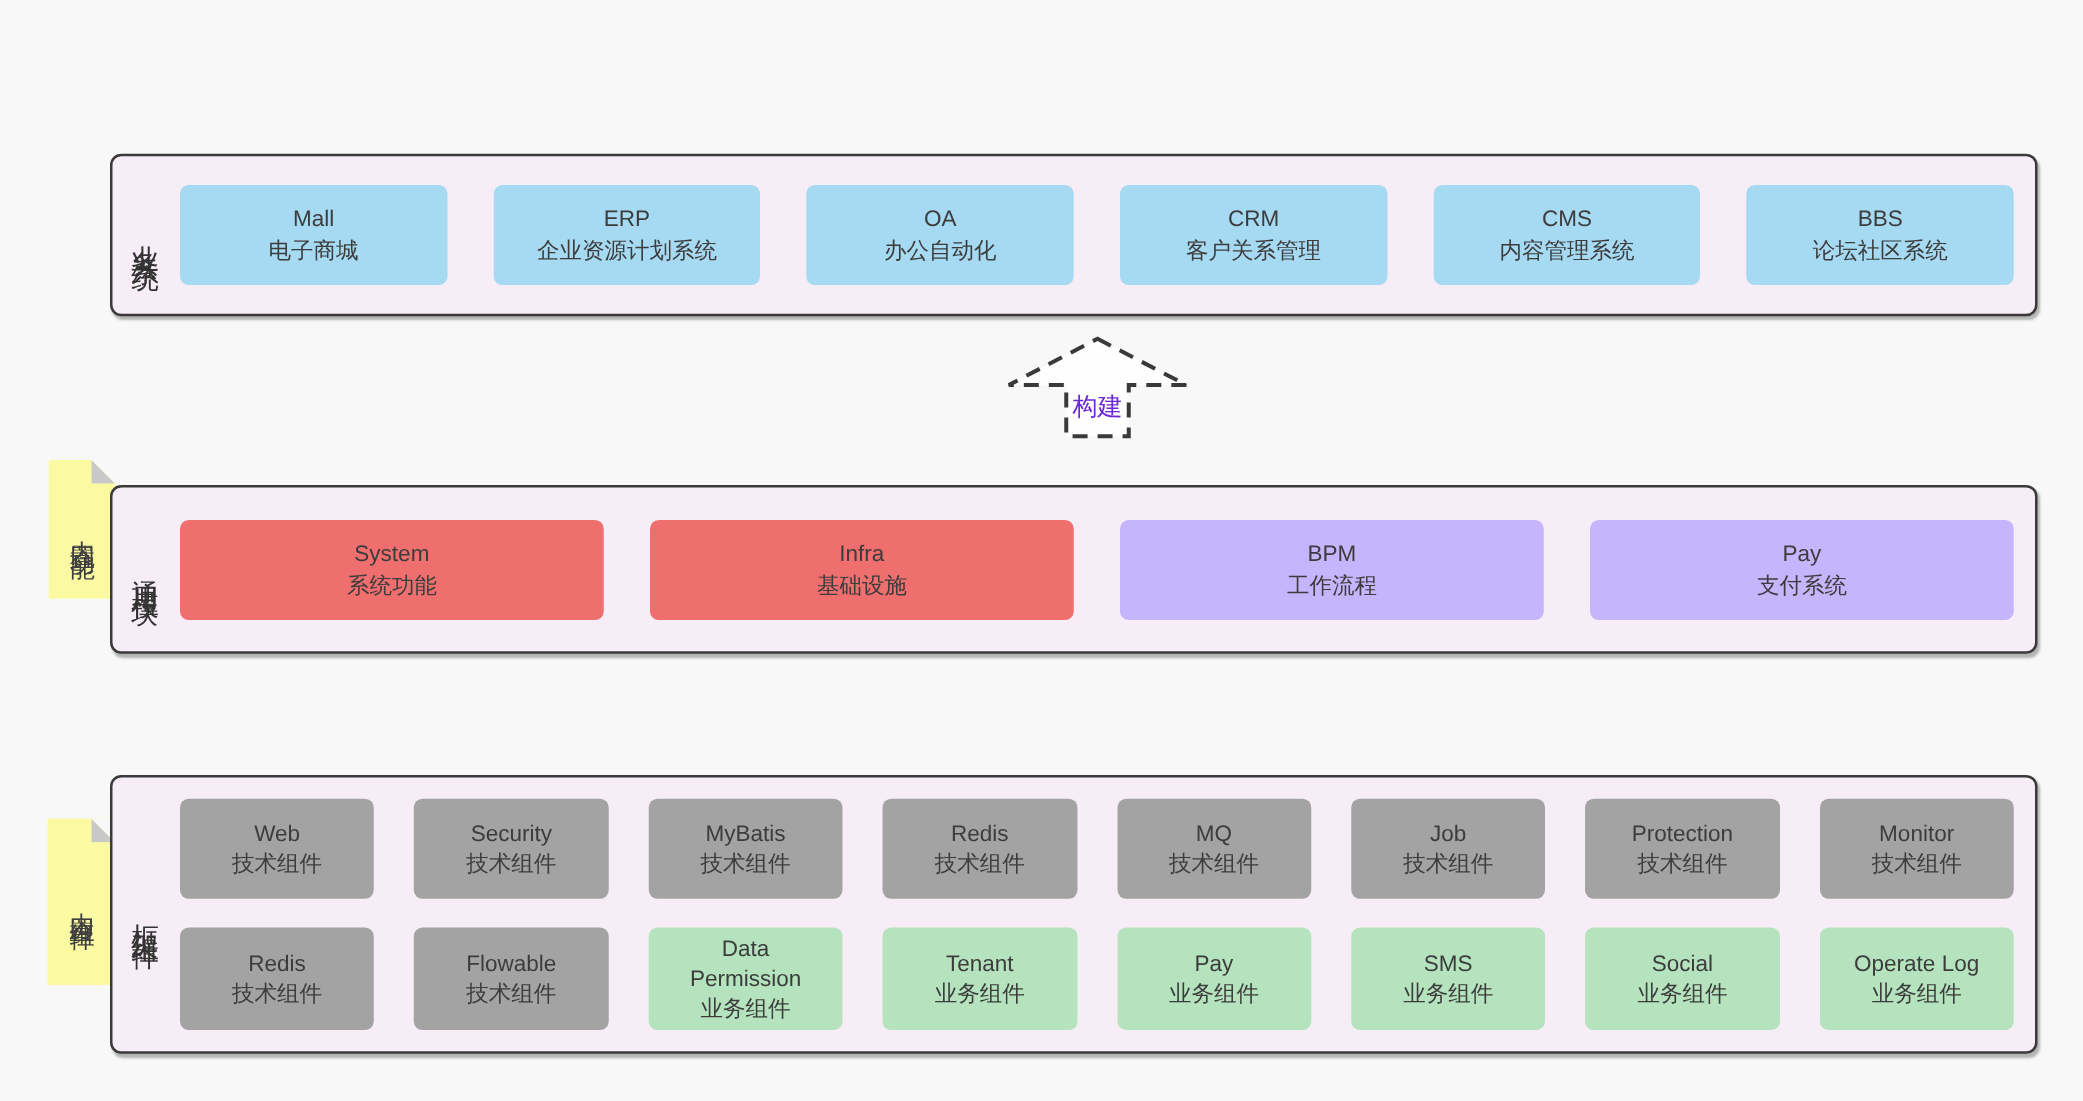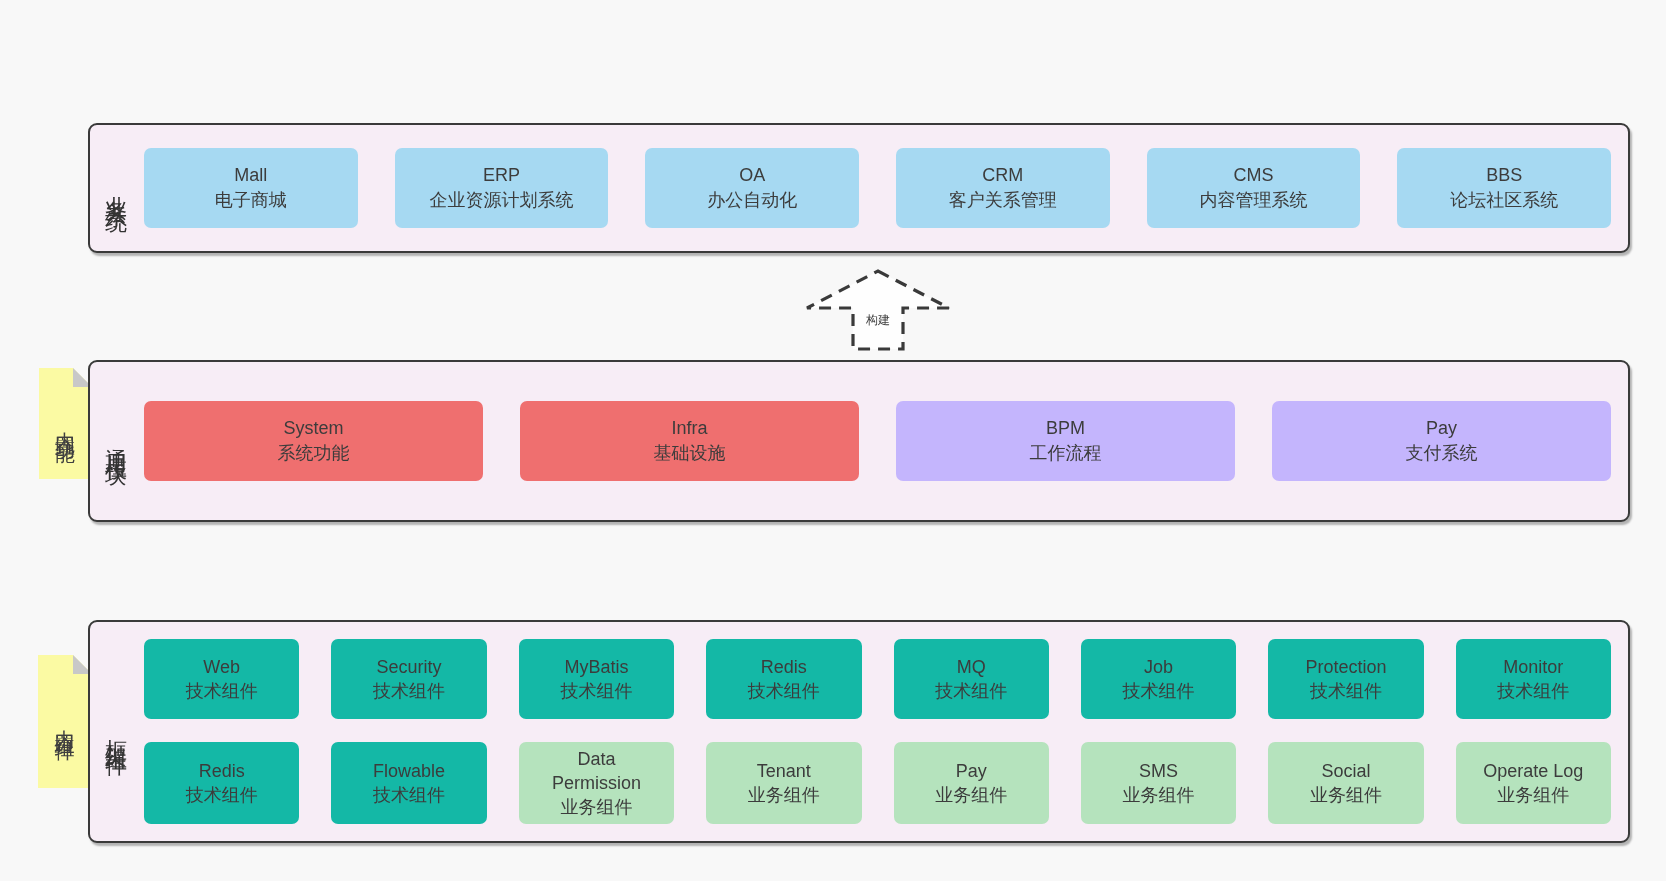--- a/index.html
+++ b/index.html
@@ -8,39 +8,39 @@
   .canvas{position:relative;width:1666px;height:881px;background:#f8f8f8;overflow:hidden;}
 
   
   .layer{
     position:absolute;left:88px;width:1542px;box-sizing:border-box;
     background:#f7edf6;border:2px solid #3a3a3a;border-radius:9px;
     box-shadow:2px 3px 2px rgba(0,0,0,.28);
     display:flex;align-items:center;z-index:2;
   }
   .layer1{top:123px;height:130px;}
-  .layer2{top:360px;height:162px;}
+  .layer2{top:388px;height:135px;}
   .layer3{top:620px;height:223px;}
 
   .layer-label{
     writing-mode:vertical-rl;text-orientation:upright;
     font-size:22px;letter-spacing:5px;line-height:1;color:#333;
     margin:0 6px 0 15px;flex:none;
   }
 
   .box-row{flex:1;display:flex;align-items:center;gap:37px;padding:0 17px 0 11px;}
   .box{
     flex:1;height:80px;border-radius:7px;box-sizing:border-box;
     display:flex;flex-direction:column;justify-content:center;align-items:center;
     text-align:center;font-size:18px;line-height:25px;color:#3c3c3c;
   }
   .blue{background:#a6d9f2;}
   .red{background:#ef6f6f;}
   .pink{background:#c4b5fd;}
-  .green{background:#14b8a6;}
+  .green{background:#a3a3a3;}
   .lgreen{background:#b5e3bd;}
 
   .rows{flex:1;display:flex;flex-direction:column;gap:23px;padding:0 17px 0 11px;}
   .rows .box-row{flex:none;padding:0;gap:32px;}
   .rows .box{line-height:24px;}
   .row2 .box{height:82px;}
   .narrow{max-width:104px;}
 
   
   .note{
@@ -50,21 +50,21 @@
   .note1{left:39px;top:368px;width:53px;height:111px;}
   .note2{left:38px;top:655px;width:54px;height:133px;}
   .note-text{writing-mode:vertical-rl;text-orientation:upright;font-size:20px;letter-spacing:4px;line-height:1;color:#3f3f3f;}
   .fold-cut,.fold-flap{position:absolute;top:0;right:0;width:19px;height:19px;}
   .fold-cut{background:#f8f8f8;clip-path:polygon(0 0,100% 0,100% 100%);}
   .fold-flap{background:#c8c8c8;clip-path:polygon(0 0,100% 100%,0 100%);}
 
   
   .arrow{position:absolute;width:150px;height:84px;z-index:1;}
   .arrow svg{position:absolute;left:0;top:0;}
-  .arrow-label{position:absolute;left:0;right:0;top:44px;text-align:center;font-size:12px;color:#404040;}
+  .arrow-label{position:absolute;left:0;right:0;top:44px;text-align:center;font-size:20px;color:#6d28d9;}
   .arrow1{left:803px;top:268px;}
   .arrow2{left:818px;top:514px;}
 </style>
 </head>
 <body>
 
 <div class="canvas">
 
   <section class="layer layer1">
     <div class="layer-label">业务系统</div>

